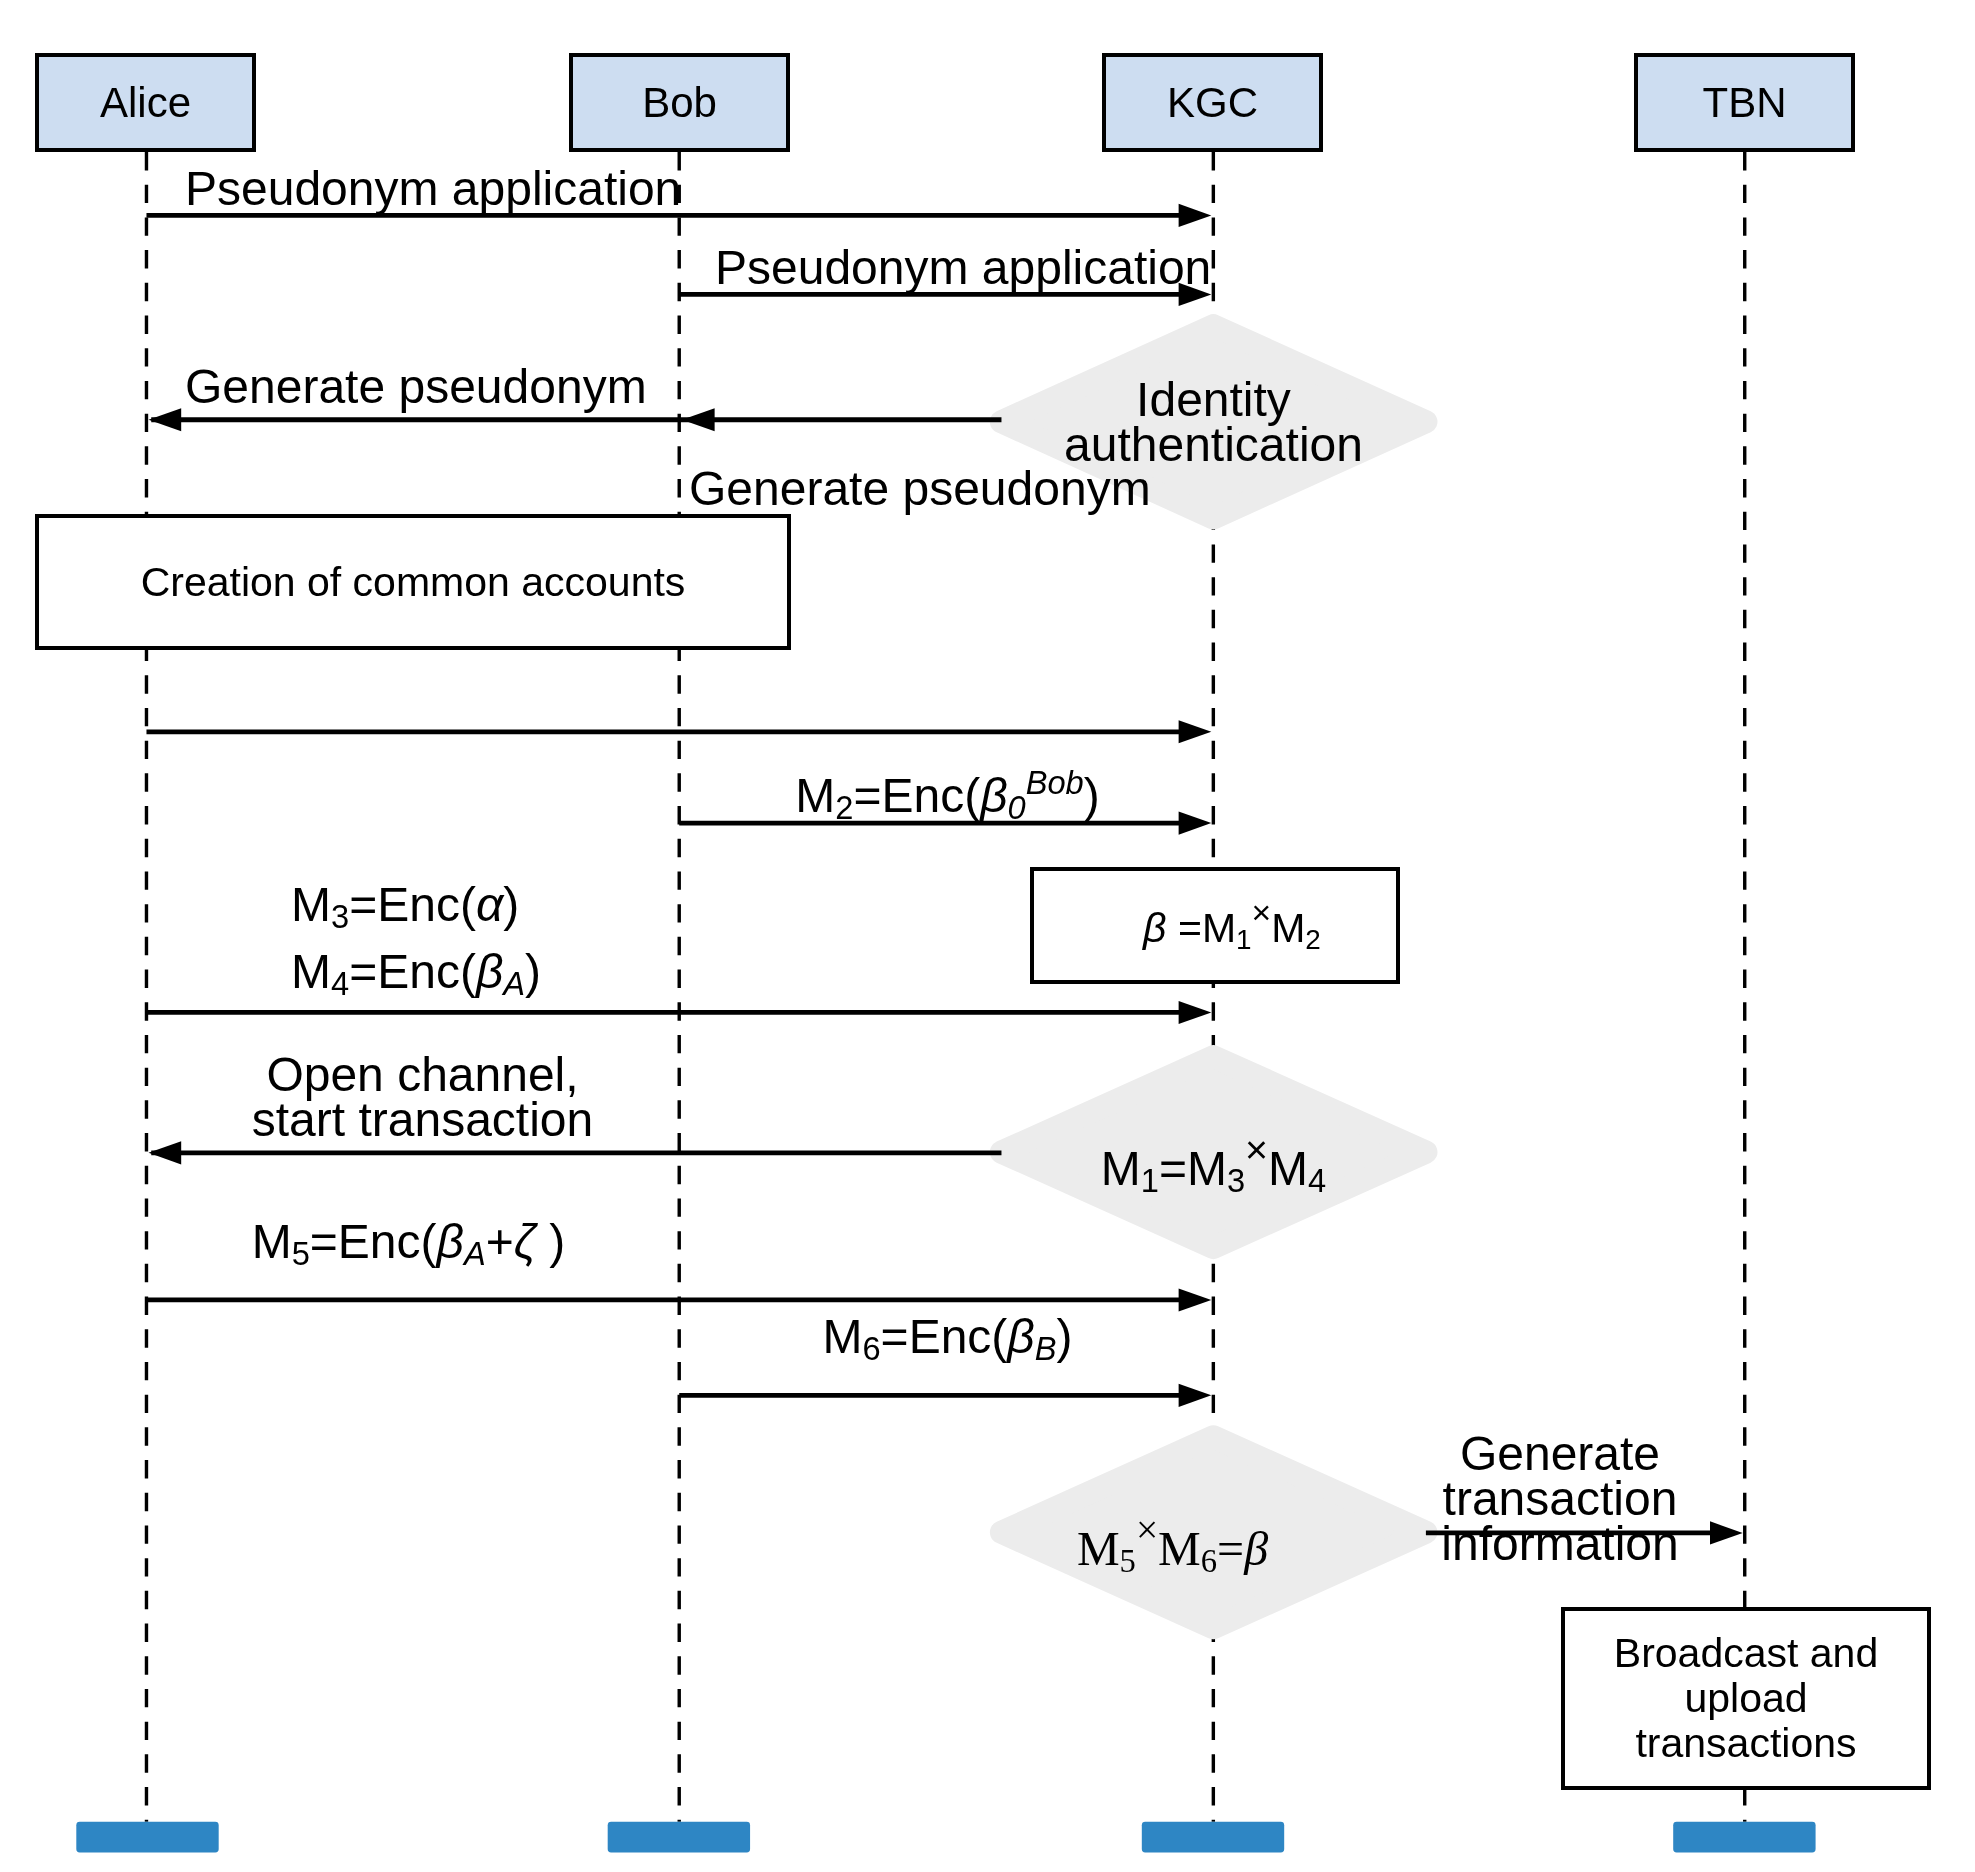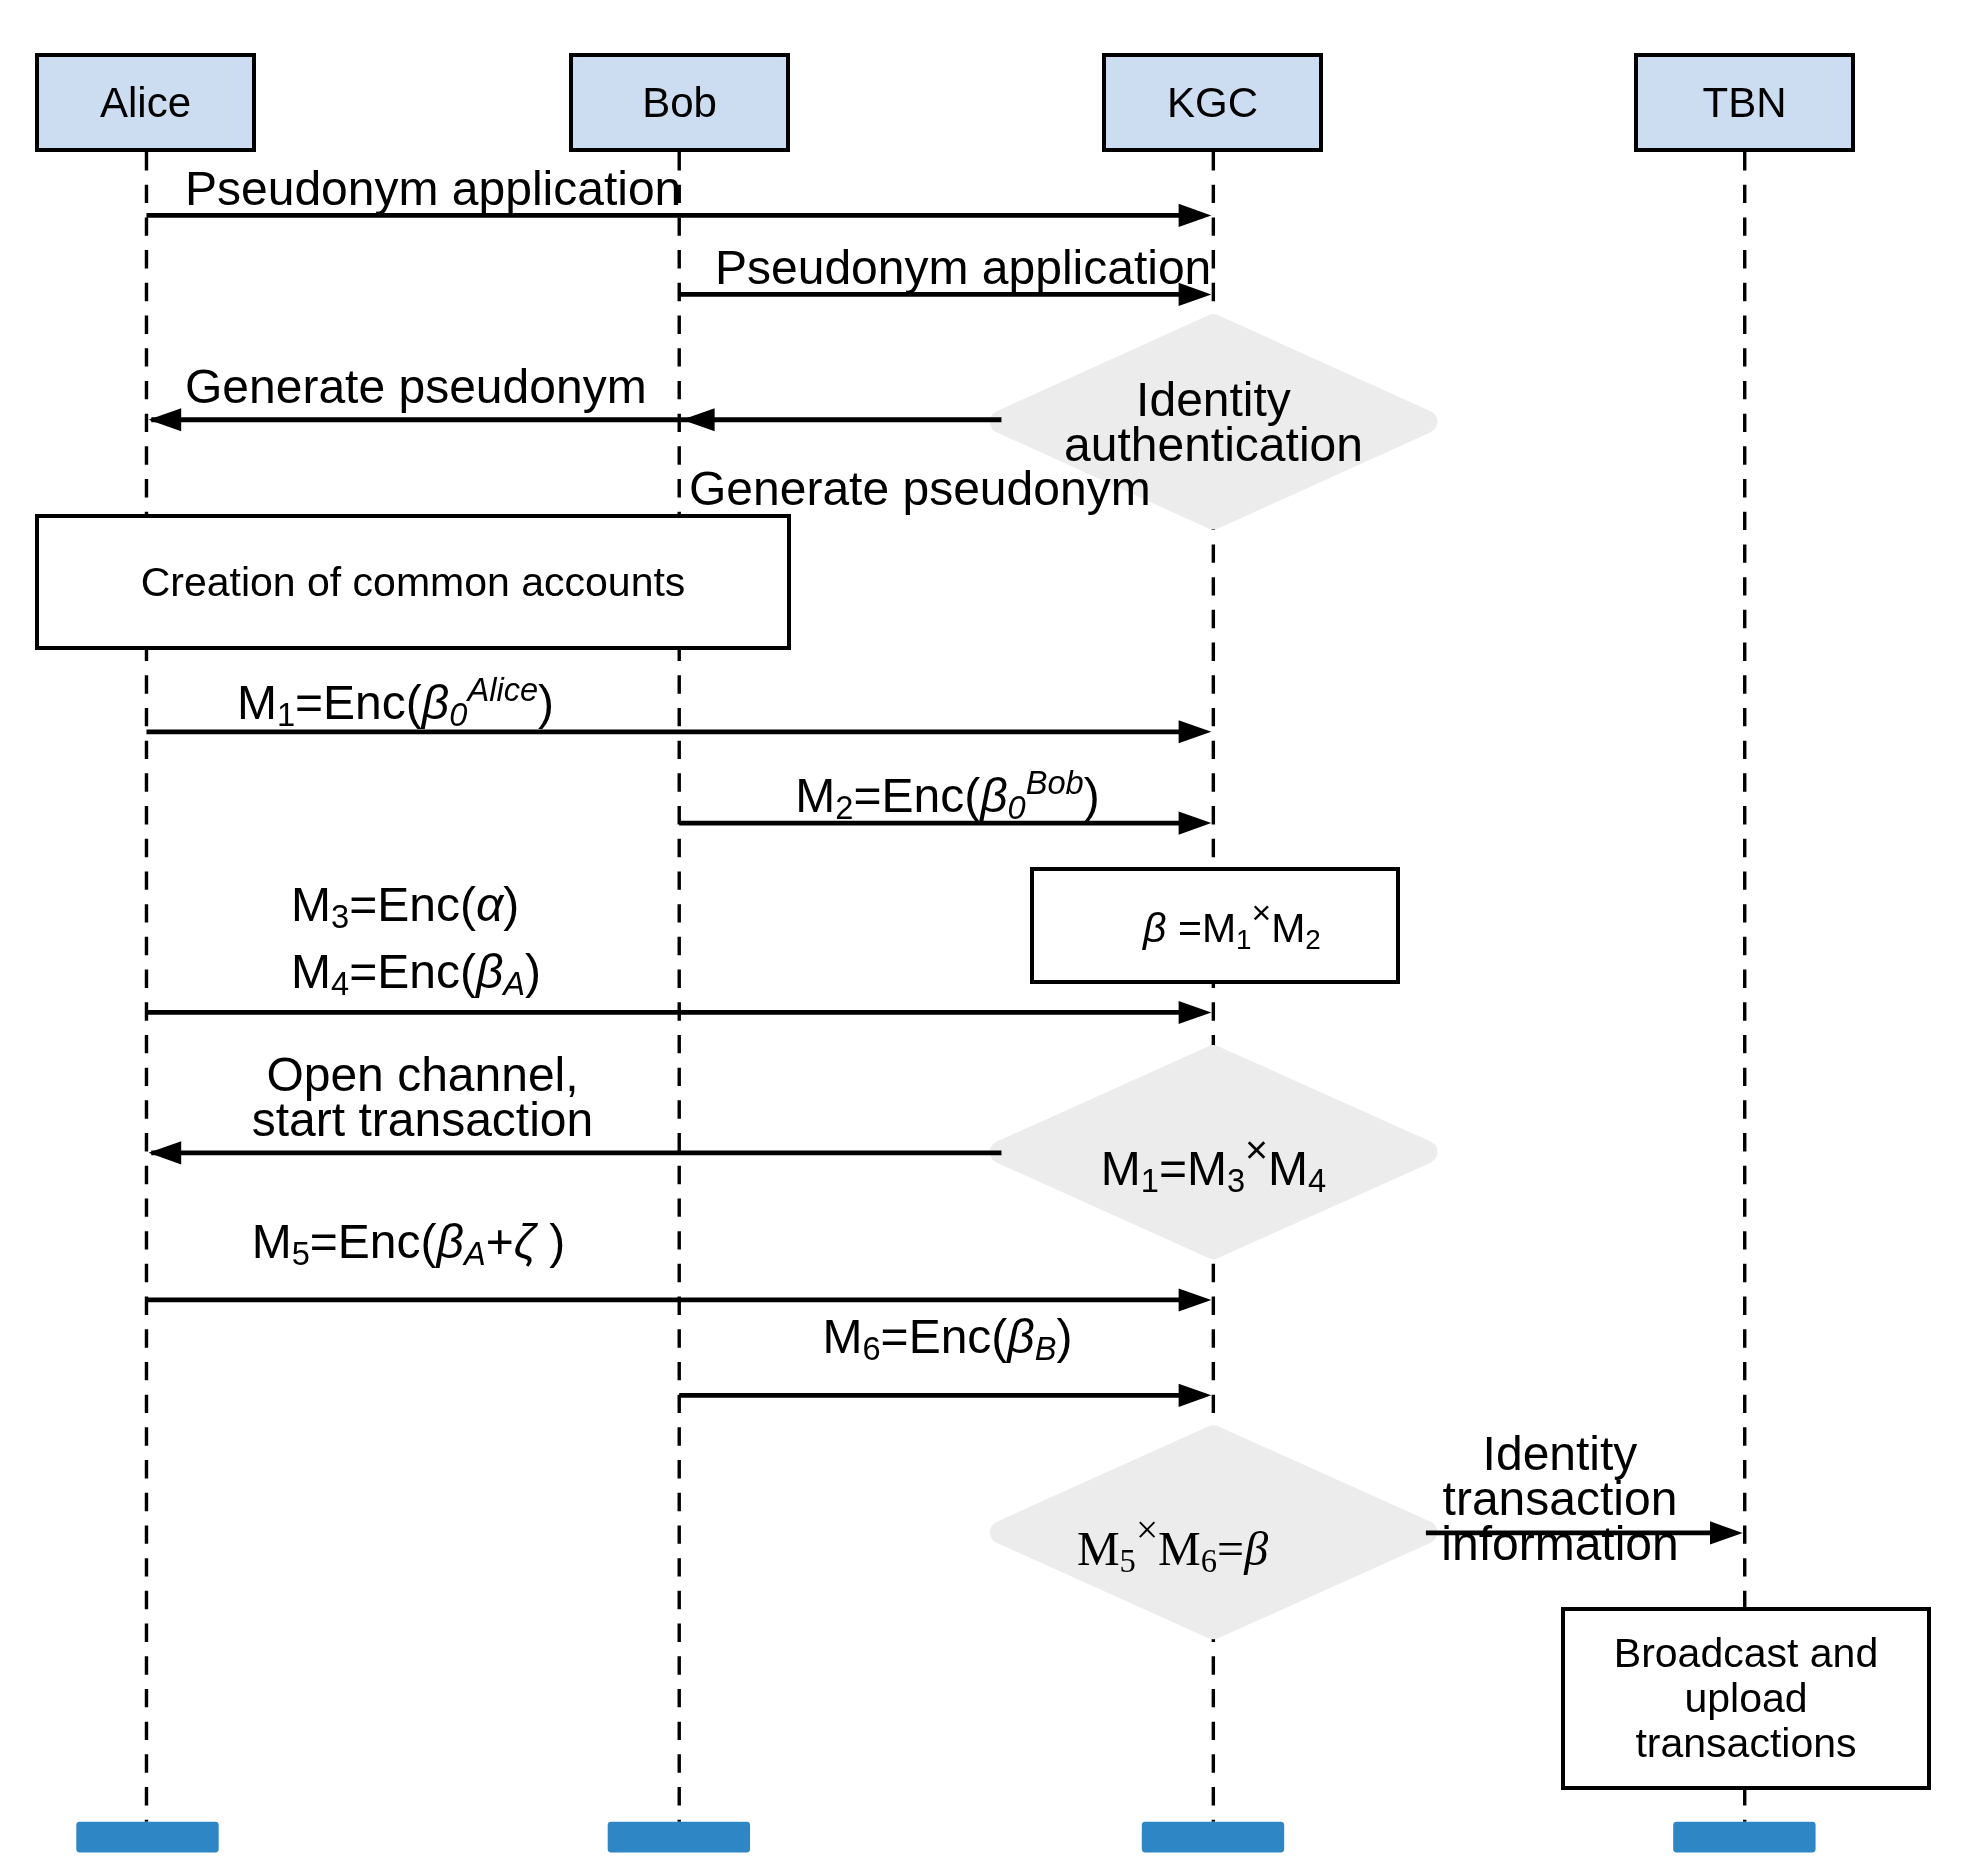--- a/index.html
+++ b/index.html
@@ -120,23 +120,22 @@
 
   <div class="lbl ctr wrap" style="left:1009px;top:377px;width:409px;">Identity authentication</div>
   <div class="lbl ctr formula" style="left:1009px;top:1125px;width:409px;"><span>M</span><span class="sub">1</span><span>=M</span><span class="sub">3</span><span class="sup x">×</span><span>M</span><span class="sub">4</span></div>
   <div class="lbl ctr formula" style="left:968px;top:1506px;width:409px;font-family:Liberation Serif, serif;"><span>M</span><span class="sub">5</span><span class="sup x">×</span><span>M</span><span class="sub">6</span><span>=</span><span class="i">β</span></div>
 
   <div class="lbl" style="left:185px;top:166px;">Pseudonym application</div>
   <div class="lbl" style="left:715px;top:245px;">Pseudonym application</div>
   <div class="lbl" style="left:185px;top:364px;">Generate pseudonym</div>
   <div class="lbl" style="left:689px;top:466px;">Generate pseudonym</div>
 
-  <div class="lbl ctr formula" style="left:191px;top:665px;width:409px;"><span>M</span><span class="sub">1</span><span>=Enc(</span><span class="i">β</span><span class="sub i">0</span><span class="sup i">Alice</span><span>)</span></div>
   <div class="lbl ctr formula" style="left:743px;top:758px;width:409px;"><span>M</span><span class="sub">2</span><span>=Enc(</span><span class="i">β</span><span class="sub i">0</span><span class="sup i">Bob</span><span>)</span></div>
   <div class="lbl formula" style="left:291px;top:880px;"><span>M</span><span class="sub">3</span><span>=Enc(</span><span class="i">α</span><span>)</span></div>
   <div class="lbl formula" style="left:291px;top:947px;"><span>M</span><span class="sub">4</span><span>=Enc(</span><span class="i">β</span><span class="sub i">A</span><span>)</span></div>
   <div class="lbl ctr wrap" style="left:218px;top:1052px;width:409px;">Open channel, start transaction</div>
   <div class="lbl ctr formula" style="left:204px;top:1217px;width:409px;"><span>M</span><span class="sub">5</span><span>=Enc(</span><span class="i">β</span><span class="sub i">A</span><span>+</span><span class="i">ζ</span><span> )</span></div>
   <div class="lbl ctr formula" style="left:743px;top:1312px;width:409px;"><span>M</span><span class="sub">6</span><span>=Enc(</span><span class="i">β</span><span class="sub i">B</span><span>)</span></div>
-  <div class="lbl ctr wrap" style="left:1359px;top:1431px;width:402px;">Identity transaction information</div>
+  <div class="lbl ctr wrap" style="left:1359px;top:1431px;width:402px;">Generate transaction information</div>
 
 </div>
 
 
 </body></html>

